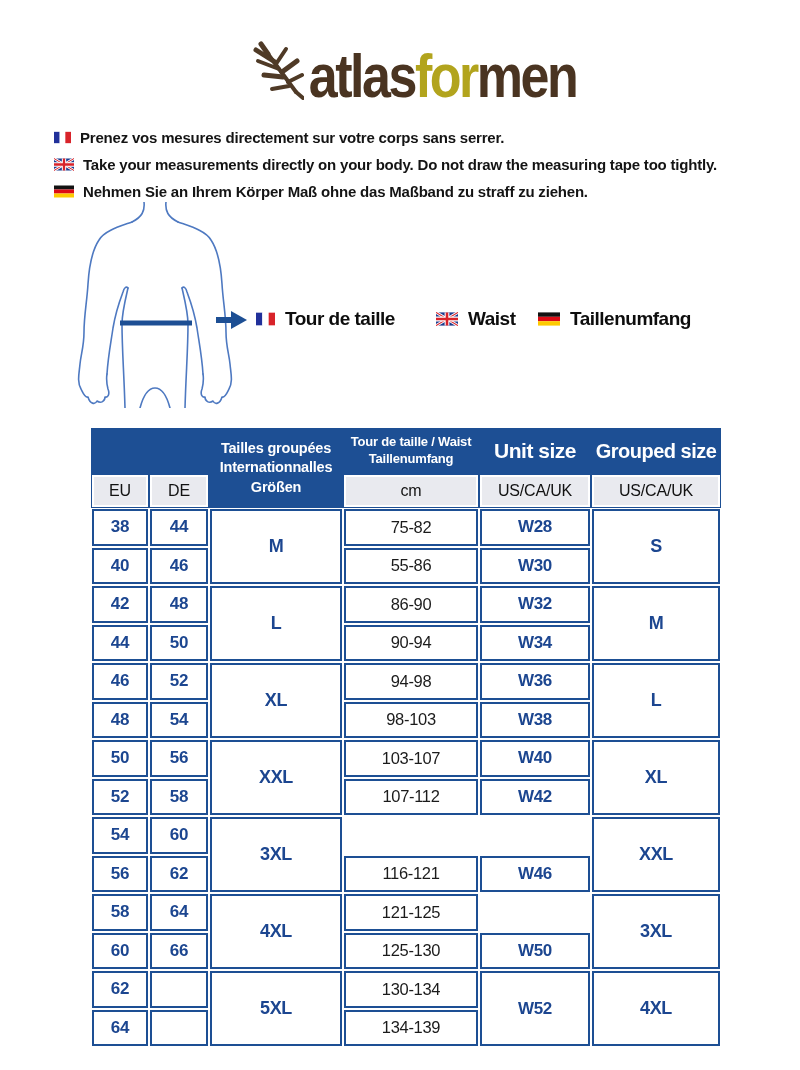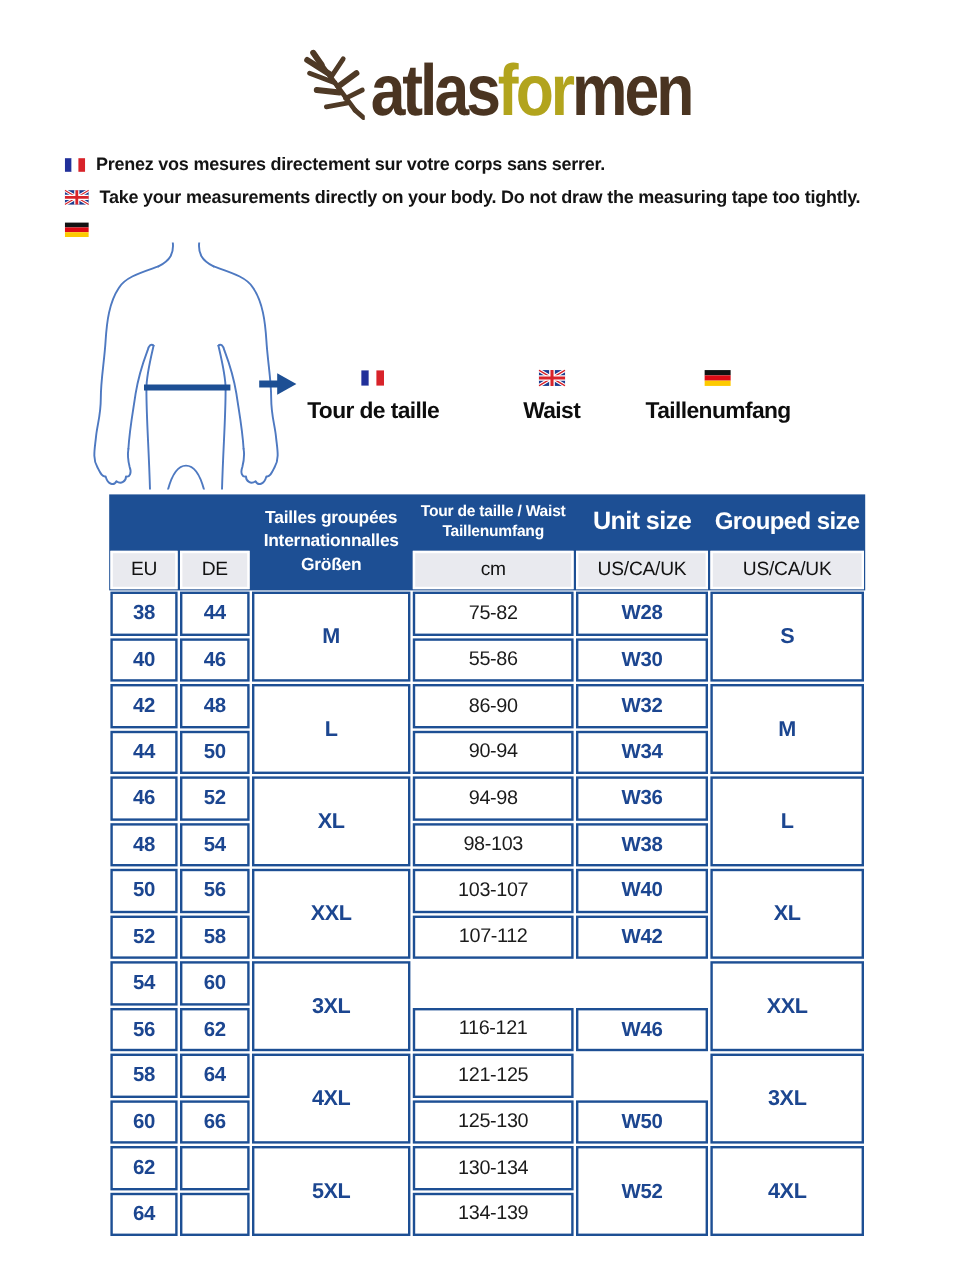--- a/index.html
+++ b/index.html
@@ -12,25 +12,25 @@
   .w-atlas,.w-men{color:#4a3421;}
   .w-for{color:#b2a41d;}
 
   
   .instructions{position:absolute;left:54px;top:124px;}
   .instr{display:flex;align-items:center;height:27px;gap:9px;font-weight:bold;font-size:15px;letter-spacing:-0.2px;color:#141414;white-space:nowrap;}
   .flag{flex:0 0 auto;display:block;}
 
   
   .torso{position:absolute;left:74px;top:202px;}
-  .measure-label{position:absolute;top:308px;display:flex;align-items:center;gap:10px;font-weight:bold;font-size:19px;letter-spacing:-0.5px;color:#0d0d0d;white-space:nowrap;flex-direction:column;}
+  .measure-label{position:absolute;top:308px;display:flex;align-items:center;gap:10px;font-weight:bold;font-size:19px;letter-spacing:-0.5px;color:#0d0d0d;white-space:nowrap;}
   .ml-fr{left:256px;} .ml-en{left:436px;} .ml-de{left:538px;}
 
   
-  .size-table{position:absolute;left:92px;top:413px;display:grid;
+  .size-table{position:absolute;left:92px;top:429px;display:grid;
     grid-template-columns:56px 58px 132px 134px 110px 128px;
     grid-template-rows:44px 32px repeat(14,36.5px);
     gap:2px;}
   .band{grid-area:1/1/3/7;background:#1d4f94;margin:-1px;}
   .hwhite{color:#fff;font-weight:bold;display:flex;flex-direction:column;align-items:center;justify-content:center;text-align:center;}
   .h-intl{grid-area:1/3/3/4;font-size:14.5px;line-height:1.32;letter-spacing:-0.2px;}
   .h-waist{grid-area:1/4/2/5;font-size:13px;line-height:1.3;letter-spacing:-0.2px;}
   .h-unit{grid-area:1/5/2/6;font-size:21px;letter-spacing:-0.5px;}
   .h-grouped{grid-area:1/6/2/7;font-size:20px;letter-spacing:-0.5px;}
   .sub{background:#e9eaef;border:2px solid #ffffff;display:flex;align-items:center;justify-content:center;
@@ -81,20 +81,21 @@
         <path d="M30,0 V36 M0,18 H60" stroke="#d8232a" stroke-width="7"></path>
       </svg>
       <span>Take your measurements directly on your body. Do not draw the measuring tape too tightly.</span>
     </div>
     <div class="instr">
       <svg class="flag" width="20" height="13" viewBox="0 0 5 3">
         <rect width="5" height="1" y="0" fill="#121212"></rect>
           <rect width="5" height="1" y="1" fill="#dd0b15"></rect>
           <rect width="5" height="1" y="2" fill="#fdca00"></rect>
       </svg>
+      <span>Nehmen Sie an Ihrem Körper Maß ohne das Maßband zu straff zu ziehen.</span>
     </div>
   </div>
 
   <svg class="torso" width="190" height="206" viewBox="0 0 190 206">
     <g stroke="#4e79c1" stroke-width="1.6" fill="none" stroke-linejoin="round" stroke-linecap="round">
 
       <path d="M70,0 C71,9 68,15 58,20"></path>
       <path d="M92,0 C91,9 94,15 104,20"></path>
 
       <path d="M58,20 C44,25 30,29 25,38 C17,50 15,66 14,82 C13,99 10,114 10,130 C10,144 7,152 6,162 C5,172 3,180 7,187 C9,191 11,196 14,195 C16,202 21,203 23,199 C27,202 31,199 31,195 C34,196 36,192 34,187 C33,183 32,178 33,172"></path>

